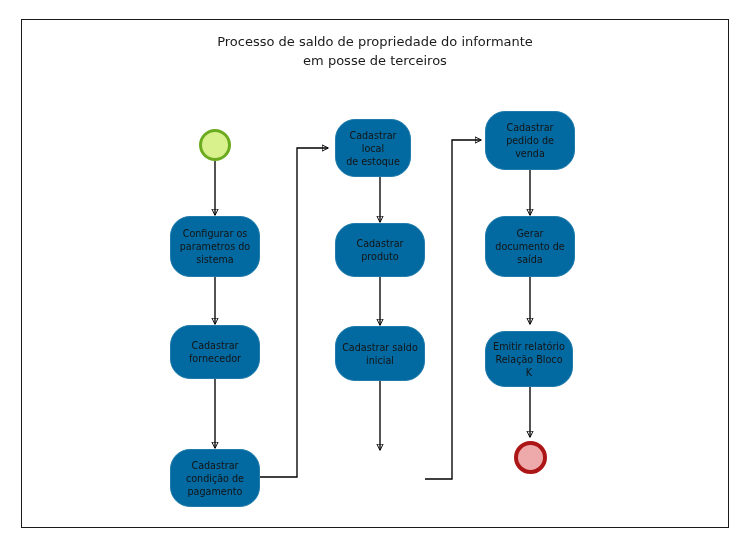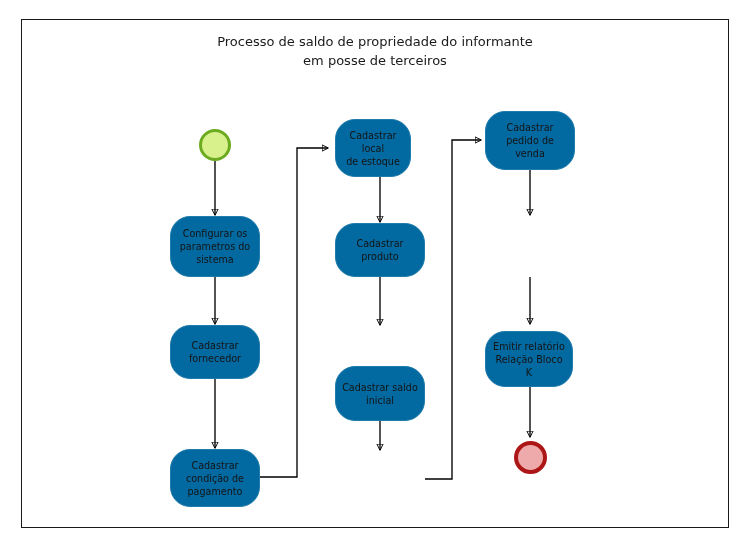--- a/index.html
+++ b/index.html
@@ -138,28 +138,31 @@
   <div class="node" style="left:170px; top:449px; width:90px; height:58px;">Cadastrar
 condição de
 pagamento</div>
 
   <div class="node" style="left:335px; top:119px; width:76px; height:58px;">Cadastrar local
 de estoque</div>
 
   <div class="node" style="left:335px; top:223px; width:90px; height:54px;">Cadastrar
 produto</div>
 
-  <div class="node" style="left:335px; top:326px; width:90px; height:55px;margin-top:40px;">Cadastrar saldo
+  <div class="node" style="left:335px; top:326px; width:90px; height:55px;">Cadastrar saldo
 inicial</div>
 
 
   <div class="node" style="left:485px; top:111px; width:90px; height:59px;">Cadastrar
 pedido de
 venda</div>
 
+  <div class="node" style="left:485px; top:216px; width:90px; height:61px;">Gerar
+documento de
+saída</div>
 
   <div class="node" style="left:485px; top:325px; width:88px; height:56px;margin-top:6px;">Emitir relatório
 Relação Bloco
 K</div>
 
   <div class="terminator term-end" style="left:514px; top:441px; width:33px; height:33px;"></div>
 
 </div>
 
 </body></html>

